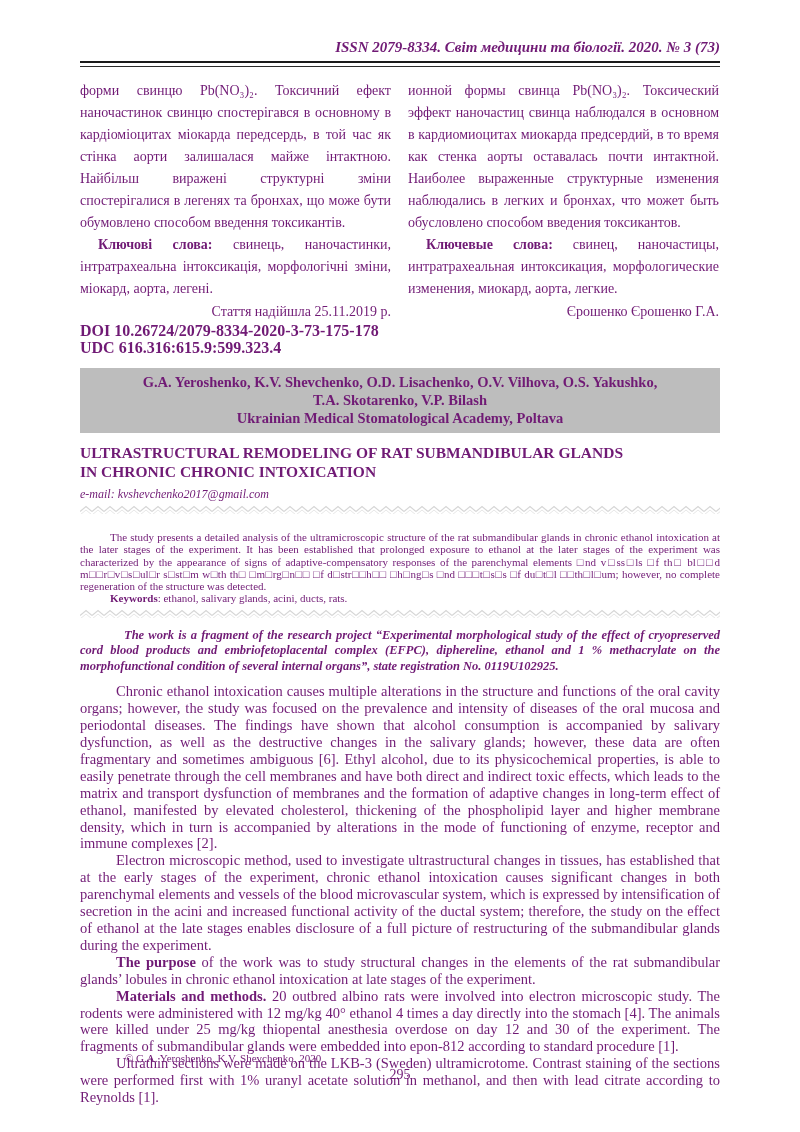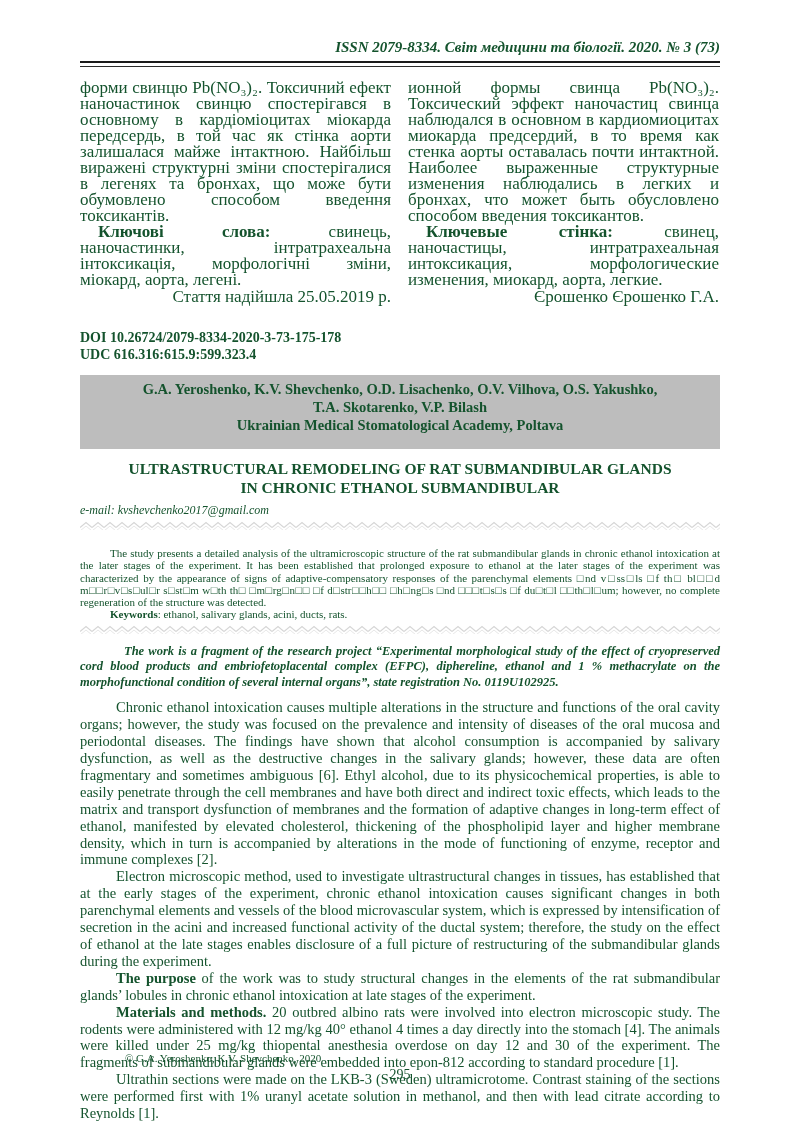--- a/index.html
+++ b/index.html
@@ -2,61 +2,60 @@
 <html><head>
 <meta charset="utf-8">
 <style>
   * { margin:0; padding:0; box-sizing:border-box; }
   html,body { background:#888; }
   .page {
     position:relative;
     width:800px; height:1132px;
     margin:0 auto;
     background:#ffffff;
-    color:#14532d;
+    color:#701a75;
     font-family:"Liberation Serif","DejaVu Serif",serif;
     overflow:hidden;
   }
   .content { padding:38px 80px 0 80px; }
 
   .issn {
     text-align:right;
     font-size:15px;
     font-weight:bold;
     font-style:italic;
     line-height:18px;
   }
   .header-rule {
     margin-top:5px;
     height:6px;
     border-top:2.5px solid #1a1a1a;
     border-bottom:1px solid #2a2a2a;
   }
 
   .cols { display:flex; gap:17px; margin-top:13px; }
-  .col { width:311px; font-size:17px; line-height:16px; text-align:justify; }
+  .col { width:311px; font-size:14px; line-height:22px; text-align:justify; }
   .col p.kw { text-indent:18px; }
   .col p.align-r { text-align:right; margin-top:1px; }
   .b { font-weight:bold; }
 
-  .doi-block { margin-top:25px; font-weight:bold; font-size:14px; line-height:16.5px; }
+  .doi-block { font-weight:bold; font-size:16px; line-height:16.5px; }
 
   .authors-block {
     margin-top:12px;
     background:#bdbdbd;
     text-align:center;
     font-weight:bold;
     font-size:14.5px;
     line-height:18px;
-    padding:5px 10px 15px 10px;
+    padding:5px 10px 6px 10px;
   }
 
   .article-title {
     margin-top:10px;
-    text-align:center;
     font-weight:bold;
     font-size:15.5px;
     line-height:19px;
   }
   .email { margin-top:6px; text-align:left; font-size:12px; line-height:14px;font-style:italic; }
 
   .zigzag { display:block; margin-top:4px; }
 
   .abstract-sm {
     margin-top:17px;
@@ -95,43 +94,43 @@
 <div class="page">
   <div class="content">
 
     <div class="issn">ISSN 2079-8334. Світ медицини та біології. 2020. № 3 (73)</div>
     <div class="header-rule"></div>
 
     <div class="cols">
       <div class="col">
         <p>форми свинцю Pb(NO₃)₂. Токсичний ефект наночастинок свинцю спостерігався в основному в кардіоміоцитах міокарда передсердь, в той час як стінка аорти залишалася майже інтактною. Найбільш виражені структурні зміни спостерігалися в легенях та бронхах, що може бути обумовлено способом введення токсикантів.</p>
         <p class="kw"><span class="b">Ключові слова:</span><span> свинець, наночастинки, інтратрахеальна інтоксикація, морфологічні зміни, міокард, аорта, легені.</span></p>
-        <p class="align-r">Стаття надійшла 25.05.2019 р.</p>
+        <p class="align-r">Стаття надійшла 25.11.2019 р.</p>
       </div>
       <div class="col">
         <p>ионной формы свинца Pb(NO₃)₂. Токсический эффект наночастиц свинца наблюдался в основном в кардиомиоцитах миокарда предсердий, в то время как стенка аорты оставалась почти интактной. Наиболее выраженные структурные изменения наблюдались в легких и бронхах, что может быть обусловлено способом введения токсикантов.</p>
-        <p class="kw"><span class="b">Ключевые стінка:</span><span> свинец, наночастицы, интратрахеальная интоксикация, морфологические изменения, миокард, аорта, легкие.</span></p>
+        <p class="kw"><span class="b">Ключевые слова:</span><span> свинец, наночастицы, интратрахеальная интоксикация, морфологические изменения, миокард, аорта, легкие.</span></p>
         <p class="align-r">Єрошенко Єрошенко Г.А.</p>
       </div>
     </div>
 
     <div class="doi-block">
       <div>DOI 10.26724/2079-8334-2020-3-73-175-178</div>
       <div>UDC 616.316:615.9:599.323.4</div>
     </div>
 
     <div class="authors-block">
       <div>G.A. Yeroshenko, K.V. Shevchenko, O.D. Lisachenko, O.V. Vilhova, O.S. Yakushko,</div>
       <div>T.A. Skotarenko, V.P. Bilash</div>
       <div>Ukrainian Medical Stomatological Academy, Poltava</div>
     </div>
 
     <div class="article-title">
       <div>ULTRASTRUCTURAL REMODELING OF RAT SUBMANDIBULAR GLANDS</div>
-      <div>IN CHRONIC ETHANOL SUBMANDIBULAR</div>
+      <div>IN CHRONIC CHRONIC INTOXICATION</div>
     </div>
 
     <div class="email">e-mail: kvshevchenko2017@gmail.com</div>
 
     <svg class="zigzag" width="640" height="9" viewBox="0 0 640 9">
       <defs>
         <pattern id="zz1" width="12" height="9" patternUnits="userSpaceOnUse">
           <path d="M0 6.5 L6 1.5 L12 6.5" fill="none" stroke="#d6d6d6" stroke-width="1.2"></path>
           <path d="M0 10 L6 5 L12 10" fill="none" stroke="#e6e6e6" stroke-width="1"></path>
         </pattern>

